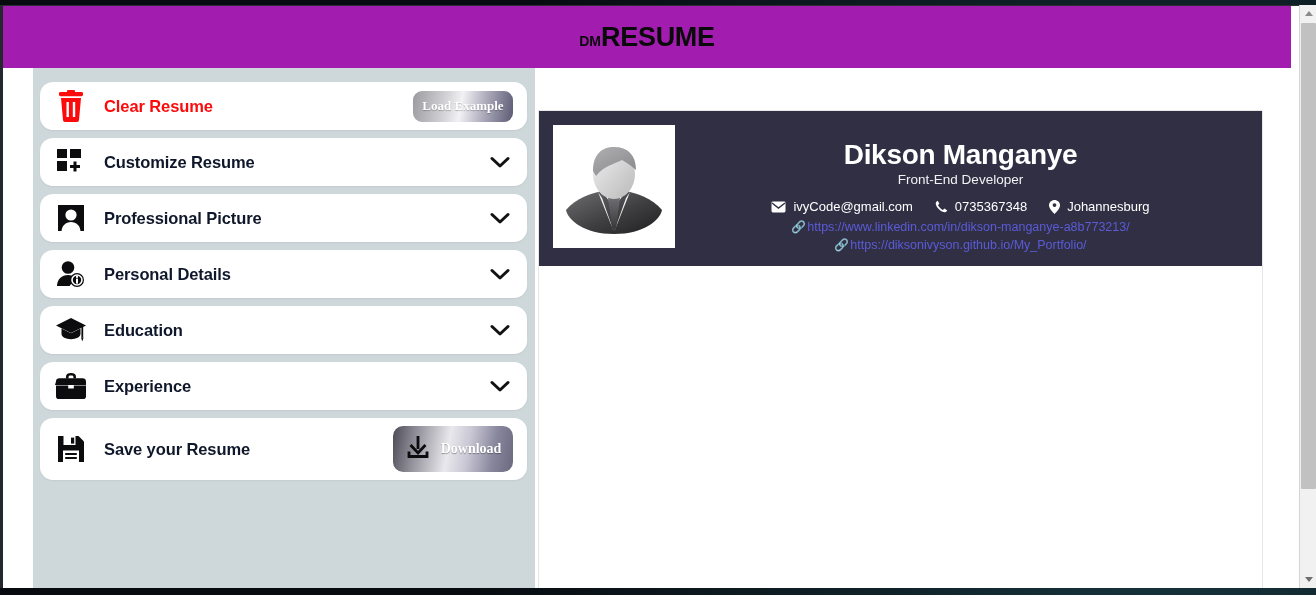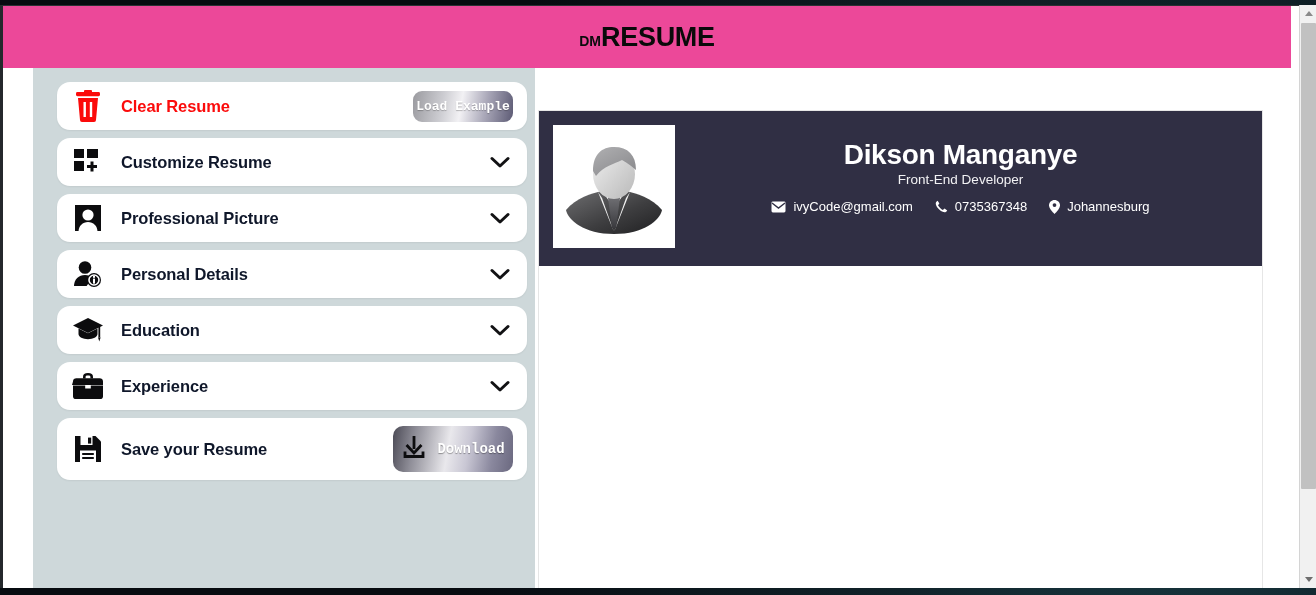--- a/index.html
+++ b/index.html
@@ -32,21 +32,21 @@
     position: absolute;
     left: 0; top: 0;
     width: 1288px; height: 583px;
     background: #ffffff;
   }
 
   
   .site-header {
     height: 62px;
     display: flex; align-items: center; justify-content: center;
-    background: #ec4899;
+    background: #a21caf;
   }
   .brand { display: flex; align-items: baseline; letter-spacing: -0.2px; }
   .brand-dm {
     font-size: 14px; font-weight: 700; color: #0c0c0c;
     letter-spacing: 0px;
   }
   .brand-rest {
     font-size: 27px; font-weight: 700; color: #0a0a0a;
     letter-spacing: -0.3px;
   }
@@ -56,21 +56,21 @@
     display: flex;
     gap: 0;
     padding: 0 0 0 30px;
     height: 521px;
   }
 
   
   .sidebar {
     width: 502px;
     background: #ced8da;
-    padding: 14px 8px 10px 24px;
+    padding: 14px 8px 10px 7px;
     display: flex; flex-direction: column; gap: 8px;
     flex: 0 0 auto;
   }
   .panel {
     background: #ffffff;
     border-radius: 13px;
     height: 48px;
     display: flex; align-items: center;
     padding: 0 14px 0 14px;
     position: relative;
@@ -93,21 +93,21 @@
   .chev {
     margin-left: auto;
     width: 26px; height: 26px;
     display: flex; align-items: center; justify-content: center;
   }
   .gradbtn {
     margin-left: auto;
     border: none;
     border-radius: 9px;
     color: #ffffff;
-    font-family: Liberation Mono, monospace;
+    font-family: Liberation Serif, serif;
     font-weight: 700;
     cursor: pointer;
     display: flex; align-items: center; justify-content: center;
   }
   .btn-load {
     width: 100px; height: 31px;
     font-size: 13px;
     background: linear-gradient(100deg, #9a9a9f 0%, #cdcdd2 30%, #f2f1f4 48%, #a9a7b8 72%, #5c5a74 100%);
     text-shadow: 0 1px 1px rgba(0,0,0,0.25);
   }
@@ -418,20 +418,24 @@
                   <span>
                     <svg width="11" height="14" viewBox="0 0 11 14">
                         <path d="M5.5 0 C2.5 0 0 2.4 0 5.3 C0 9 5.5 14 5.5 14 C5.5 14 11 9 11 5.3 C11 2.4 8.5 0 5.5 0 Z" fill="#ffffff"></path>
                         <circle cx="5.5" cy="5.1" r="1.9" fill="#302f44"></circle>
                       </svg>
                   </span>
                   <span>Johannesburg</span>
                 </span>
               </div>
 
+              <div class="r-links">
+                <a class="r-link" href="#"><span class="lnk-ico">🔗</span><span>https://www.linkedin.com/in/dikson-manganye-a8b773213/</span></a>
+                <a class="r-link" href="#"><span class="lnk-ico">🔗</span><span>https://diksonivyson.github.io/My_Portfolio/</span></a>
+              </div>
             </div>
           </div>
 
           <div class="resume-body"></div>
         </div>
       </div>
 
     </div>
   </div>
 </div>

